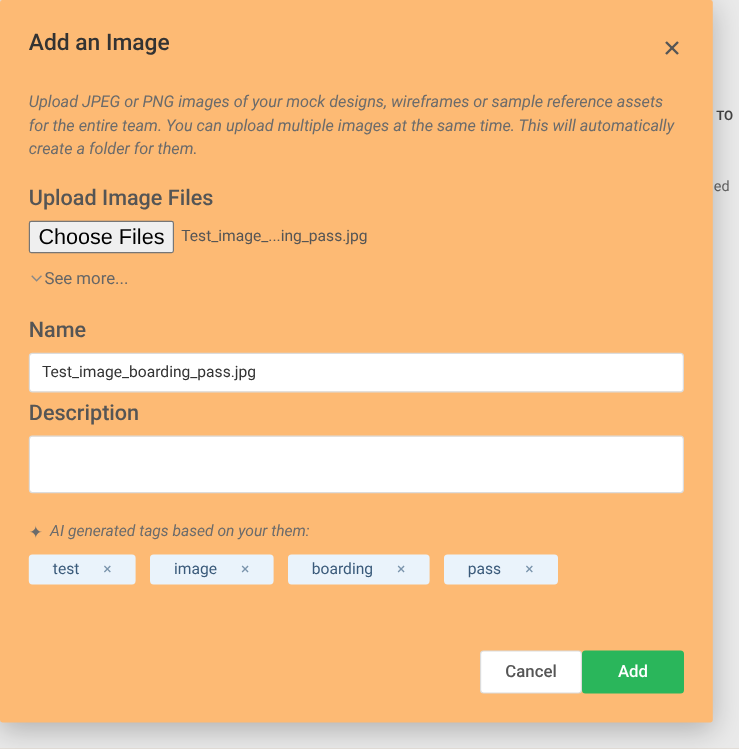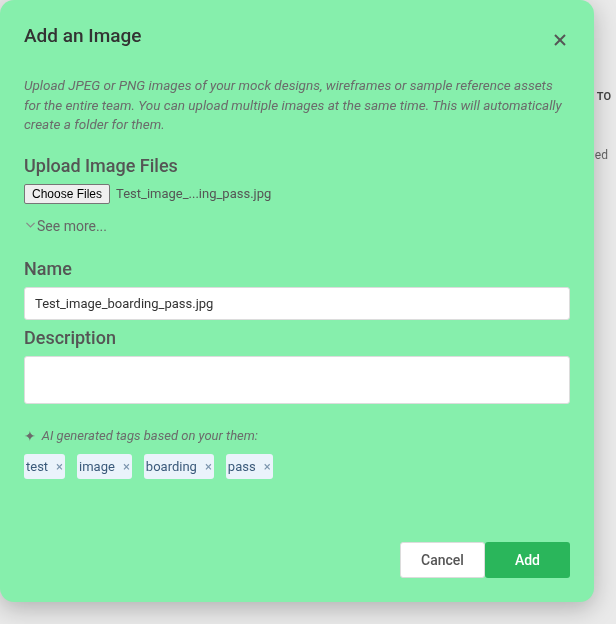--- a/index.html
+++ b/index.html
@@ -37,22 +37,22 @@
       right: 8px;
       font-size: 12px;
       color: #666;
     }
     .modal {
       position: absolute;
       top: 0;
       left: 0;
       width: 594px;
       height: 602px;
-      background: #86efac;
-      border-radius: 14px;
+      background: #fdba74;
+      border-radius: 2px;
       box-shadow: 0 6px 24px rgba(0,0,0,0.25);
       padding: 24px;
       display: flex;
       flex-direction: column;
     }
     .modal-header {
       display: flex;
       justify-content: space-between;
       align-items: flex-start;
       margin-bottom: 26px;
@@ -86,21 +86,21 @@
       color: #555;
       margin-bottom: 8px;
     }
     .file-row {
       display: flex;
       align-items: center;
       margin-bottom: 14px;
     }
     .choose-files-btn {
       font-family: Arial, sans-serif;
-      font-size: 12px;
+      font-size: 18px;
       background: #efefef;
       border: 1px solid #767676;
       padding: 2px 7px;
       cursor: pointer;
       color: #000;
       border-radius: 2px;
     }
     .file-name-text {
       font-size: 13px;
       color: #555;
@@ -156,24 +156,24 @@
       font-size: 14px;
     }
     .tags-row {
       display: flex;
       gap: 12px;
       flex-wrap: wrap;
     }
     .tag {
       display: inline-flex;
       align-items: center;
-      gap: 8px;
+      gap: 20px;
       background: #eaf3fb;
       border-radius: 3px;
-      padding: 5px 2px;
+      padding: 5px 20px;
       font-size: 13px;
       color: #3a5a7a;
       cursor: default;
     }
     .tag-remove {
       color: #7a94ac;
       cursor: pointer;
       font-size: 13px;
       line-height: 1;
     }

